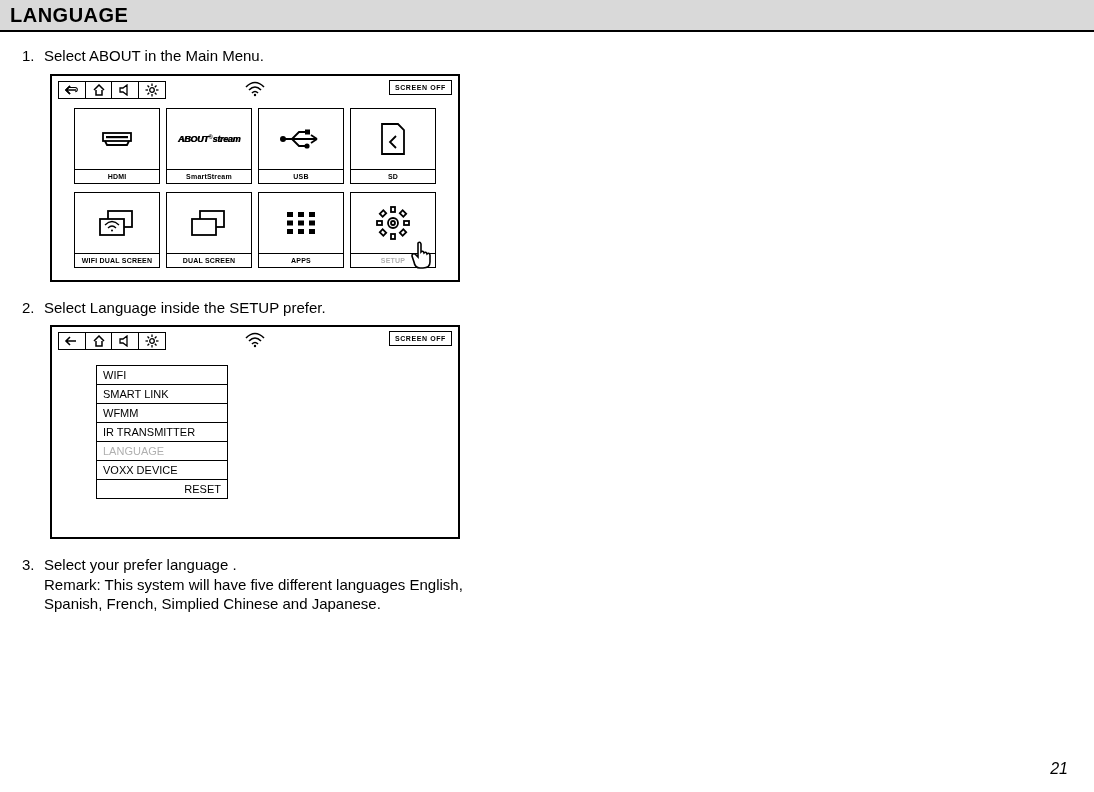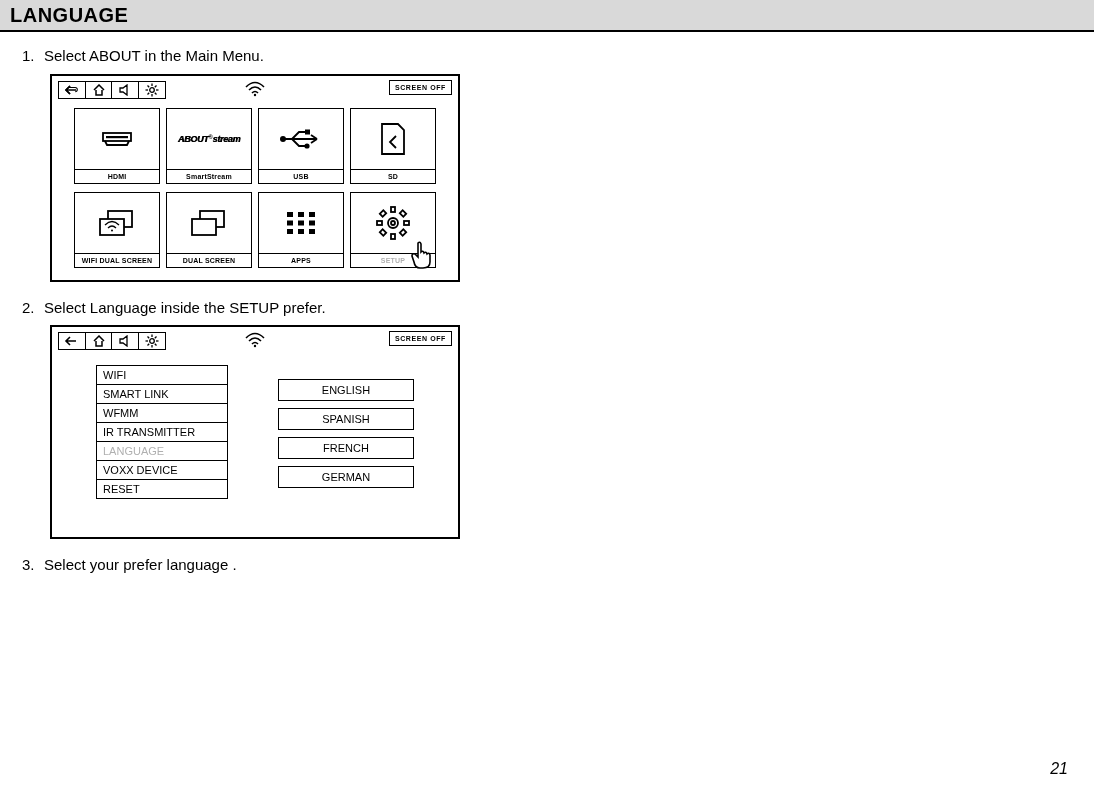--- a/index.html
+++ b/index.html
@@ -119,21 +119,21 @@
     width: 132px;
     border: 1.5px solid #000;
     margin-left: 24px;
   }
   .s2-item {
     border-bottom: 1.5px solid #000;
     font-size: 11px;
     padding: 3px 6px;
     font-family: Arial, sans-serif;
   }
-  .s2-item:last-child { border-bottom: none; }
+  .s2-item:last-child { border-bottom: none; text-align: right; }
   .s2-item.sel { color: #b0b0b0; }
   .s2-options {
     position: absolute;
     top: 52px; left: 226px;
     width: 136px;
     display: flex; flex-direction: column; gap: 7px;
   }
   .s2-opt {
     border: 1.5px solid #000;
     font-size: 11px;
@@ -392,32 +392,27 @@
     <div class="s2-sidebar">
       <div class="s2-item">WIFI</div>
       <div class="s2-item">SMART LINK</div>
       <div class="s2-item">WFMM</div>
       <div class="s2-item">IR TRANSMITTER</div>
       <div class="s2-item sel">LANGUAGE</div>
       <div class="s2-item">VOXX DEVICE</div>
       <div class="s2-item">RESET</div>
     </div>
 
-    <div class="s2-options">
-      <div class="s2-opt">ENGLISH</div>
-      <div class="s2-opt">SPANISH</div>
-      <div class="s2-opt">FRENCH</div>
-      <div class="s2-opt">GERMAN</div>
-    </div>
   </div>
 
   <ol>
 
     <li>
       <span class="num">3.</span>
       <span class="body">
         <span>Select your prefer language .</span><br>
+        <span style="display:inline-block;max-width:480px;">Remark: This system will have five different languages English, Spanish, French, Simplied Chinese and Japanese.</span>
       </span>
     </li>
   </ol>
 </div>
 
 <div class="page-num">21</div>
 
 </body></html>

